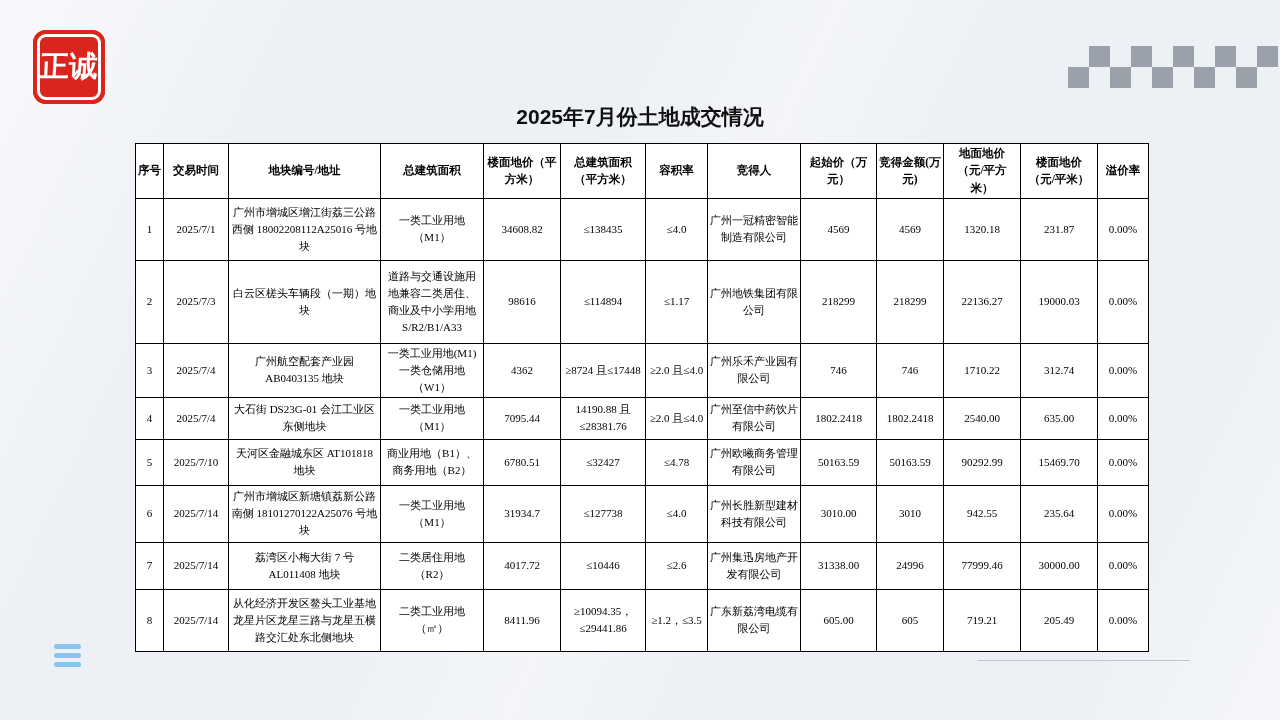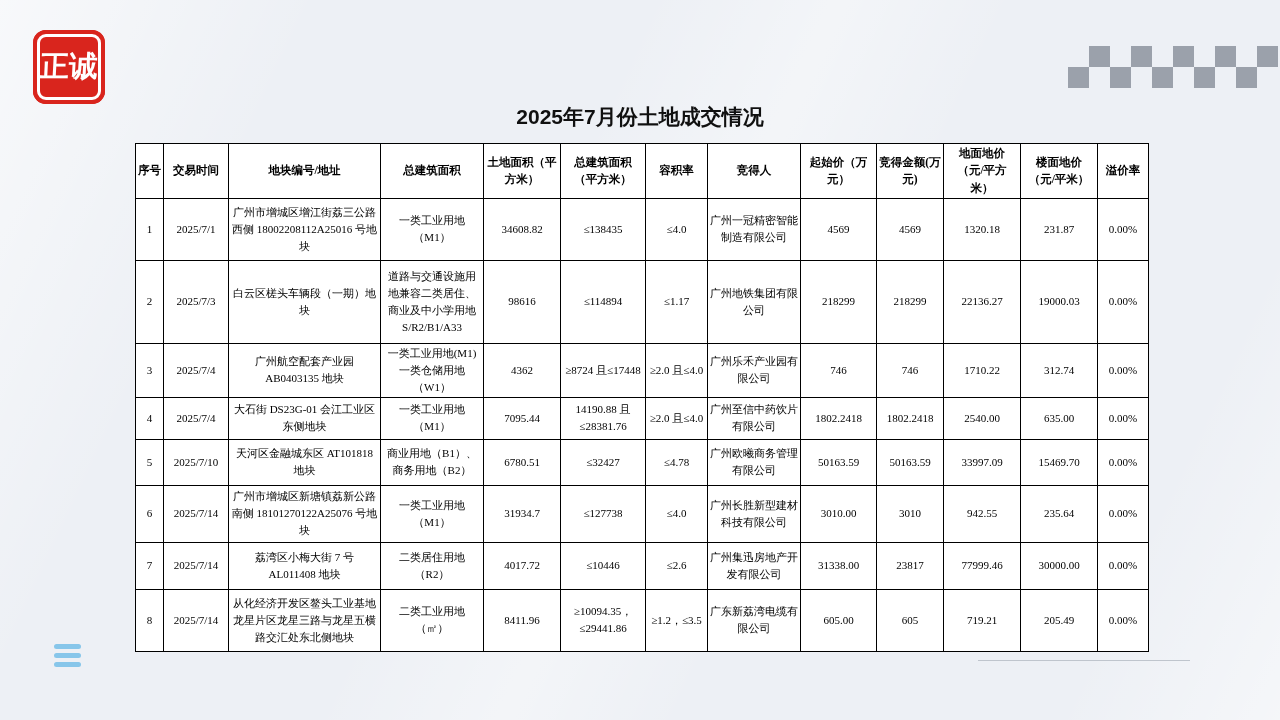--- a/index.html
+++ b/index.html
@@ -102,21 +102,21 @@
         <col style="width:77px">
         <col style="width:77px">
       <col style="width:51px">
     </colgroup>
     <thead>
       <tr id="header-row">
           <th>序号</th>
           <th>交易时间</th>
           <th>地块编号/地址</th>
           <th>总建筑面积</th>
-          <th>土地面积（平方米）</th>
+          <th>楼面地价（平方米）</th>
           <th>总建筑面积（平方米）</th>
           <th>容积率</th>
           <th>竞得人</th>
           <th>起始价（万元）</th>
           <th>竞得金额(万元)</th>
           <th>地面地价（元/平方米）</th>
           <th>楼面地价（元/平米）</th>
           <th>溢价率</th>
         </tr>
     </thead>
@@ -186,21 +186,21 @@
           <td>5</td>
           <td>2025/7/10</td>
           <td>天河区金融城东区 AT101818 地块</td>
           <td>商业用地（B1）、商务用地（B2）</td>
           <td>6780.51</td>
           <td>≤32427</td>
           <td>≤4.78</td>
           <td>广州欧曦商务管理有限公司</td>
           <td>50163.59</td>
           <td>50163.59</td>
-          <td>33997.09</td>
+          <td>90292.99</td>
           <td>15469.70</td>
           <td>0.00%</td>
         </tr>
         <tr>
           <td>6</td>
           <td>2025/7/14</td>
           <td>广州市增城区新塘镇荔新公路南侧 18101270122A25076 号地块</td>
           <td>一类工业用地（M1）</td>
           <td>31934.7</td>
           <td>≤127738</td>
@@ -215,21 +215,21 @@
         <tr>
           <td>7</td>
           <td>2025/7/14</td>
           <td>荔湾区小梅大街 7 号 AL011408 地块</td>
           <td>二类居住用地（R2）</td>
           <td>4017.72</td>
           <td>≤10446</td>
           <td>≤2.6</td>
           <td>广州集迅房地产开发有限公司</td>
           <td>31338.00</td>
-          <td>23817</td>
+          <td>24996</td>
           <td>77999.46</td>
           <td>30000.00</td>
           <td>0.00%</td>
         </tr>
         <tr>
           <td>8</td>
           <td>2025/7/14</td>
           <td>从化经济开发区鳌头工业基地龙星片区龙星三路与龙星五横路交汇处东北侧地块</td>
           <td>二类工业用地（㎡）</td>
           <td>8411.96</td>

